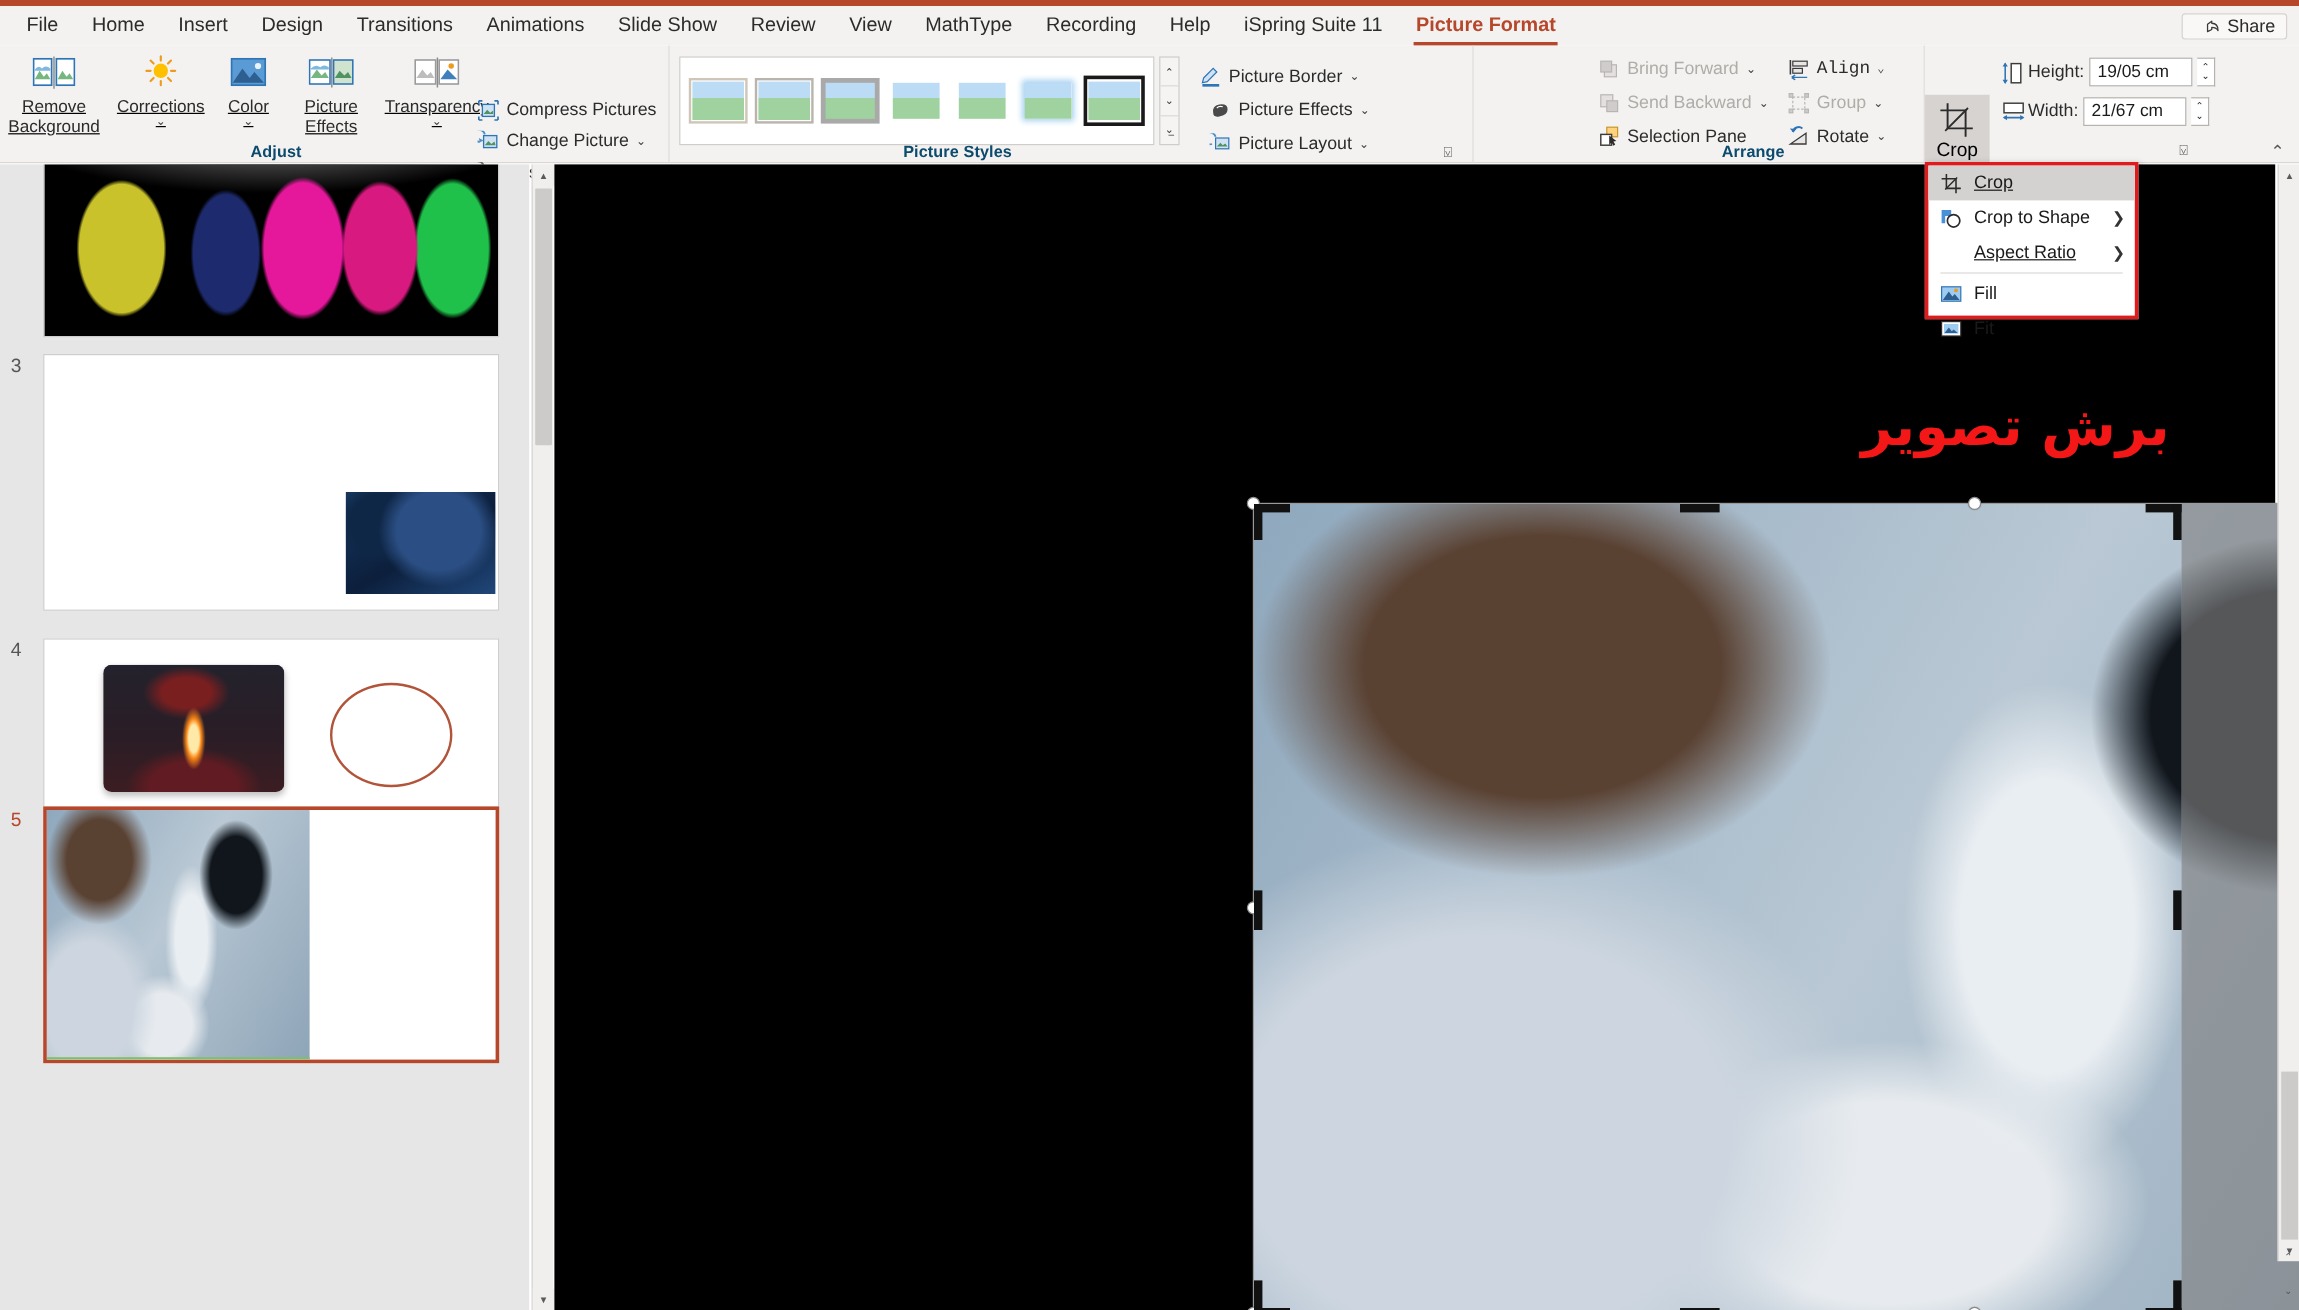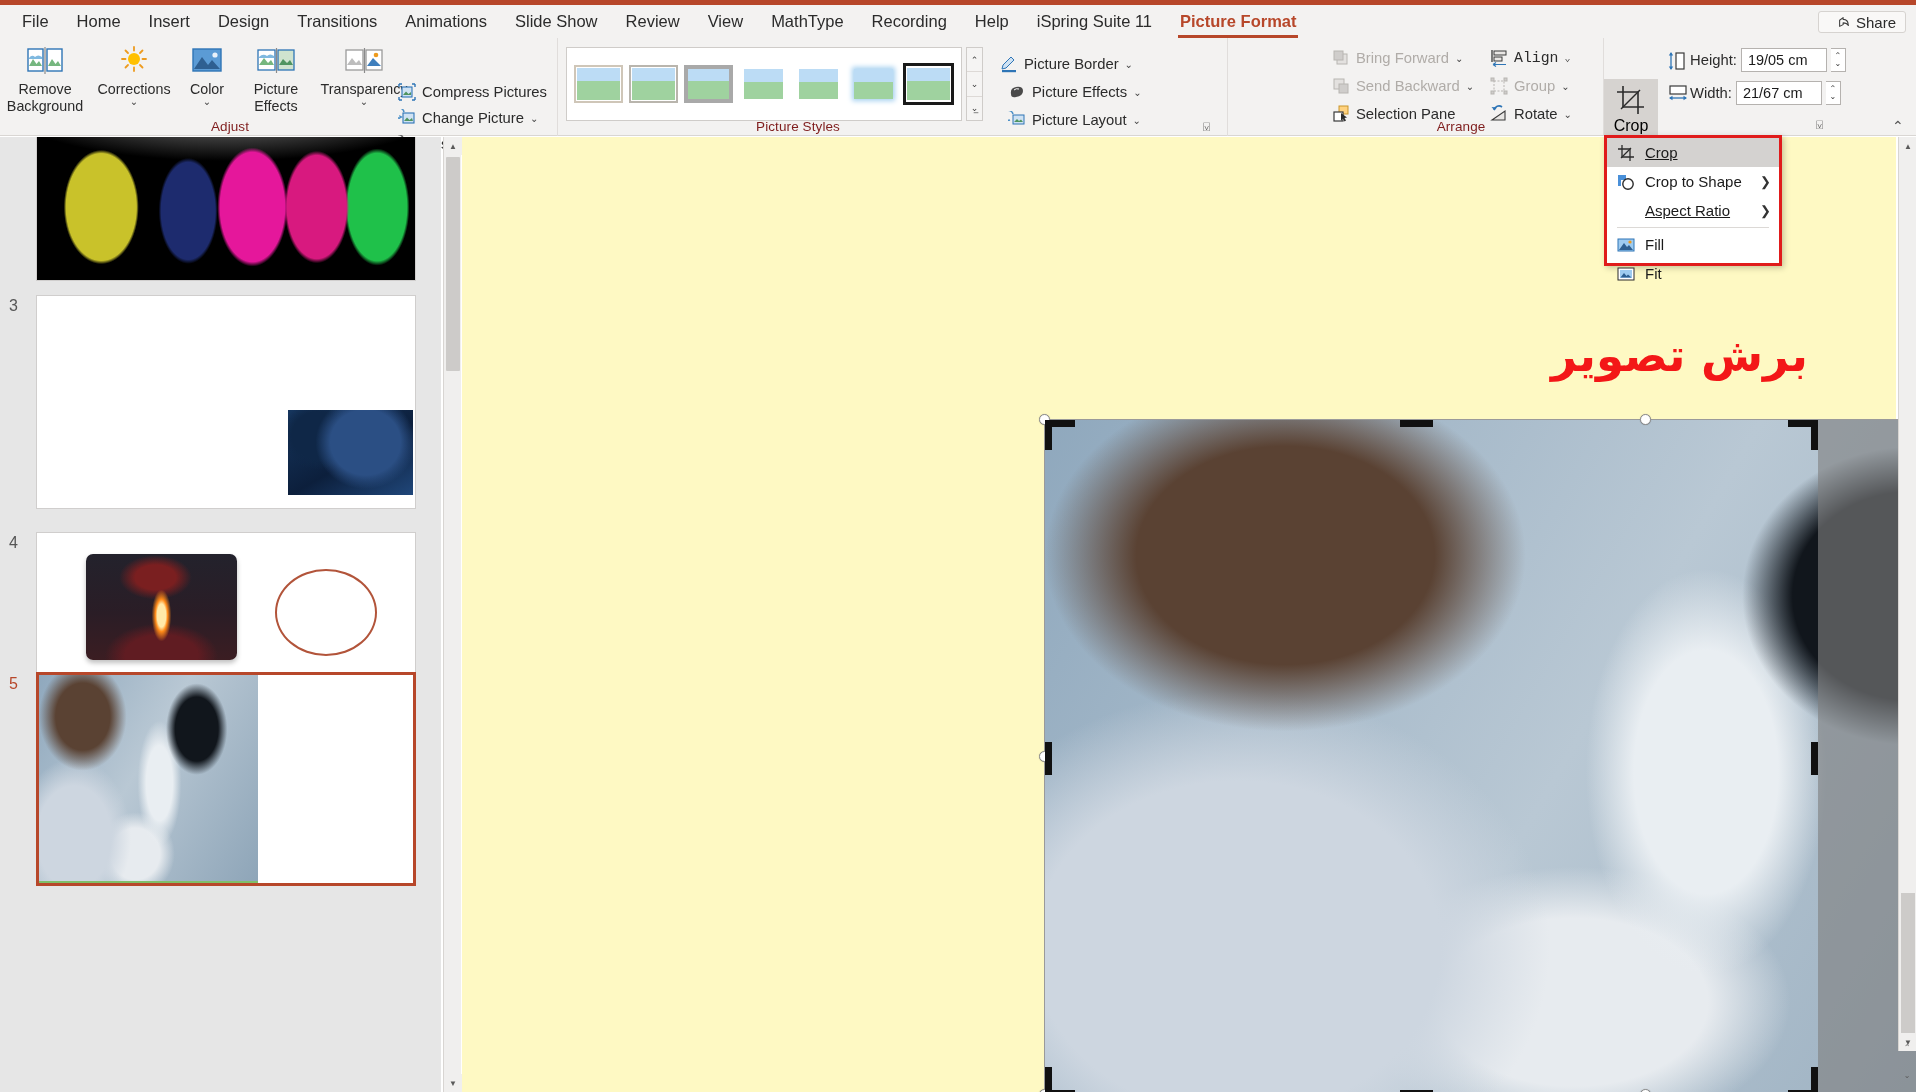--- a/index.html
+++ b/index.html
@@ -47,26 +47,26 @@
     position: absolute; top: 38px; left: 0; width: 1916px; height: 98px;
     background: #f3f2f1;
     border-bottom: 1px solid #d9d6d3;
   }
   .rgroup {
     position: absolute; top: 0; height: 98px;
     border-right: 1px solid #e0dddb;
   }
   .rgroup-label {
     position: absolute; bottom: 2px; left: 0; width: 100%;
-    text-align: center; font-size: 13.5px; color: #7f1d1d; letter-spacing: .1px;
+    text-align: center; font-size: 13.5px; color: #0c4a6e; letter-spacing: .1px; font-weight: bold;
   }
   .bigbtn {
     position: absolute; top: 4px;
     display: flex; flex-direction: column; align-items: center;
-    width: 84px; cursor: default;
+    width: 84px; cursor: default; text-decoration: underline;
   }
   .bigbtn .glyph { height: 38px; display: flex; align-items: center; justify-content: center; }
   .bigbtn .lbl {
     font-size: 14.3px; color: #2b2b2b; text-align: center; line-height: 15px;
     margin-top: 2px;
   }
   .caret { font-size: 10px; color: #444; line-height: 9px; }
 
   .smallrow {
     position: absolute; display: flex; align-items: center; gap: 6px;
@@ -237,21 +237,21 @@
     font-size: 8px; color: #5a5a5a;
   }
   .ps-thumb {
     position: absolute; left: 2px; width: 14px;
     background: #cdcbc9; border-radius: 1px;
   }
 
   
   .canvas {
     position: absolute; left: 462px; top: 137px;
-    width: 1434px; height: 955px; background: #fef9c3;
+    width: 1434px; height: 955px; background: #000000;
   }
   .slide-title {
     position: absolute; right: 88px; top: 192px;
     font-family: "DejaVu Sans", sans-serif;
     font-size: 45px; font-weight: bold; color: #f31717;
     direction: rtl; letter-spacing: -1px; z-index: 5;
   }
 
   
   .picwrap { position: absolute; left: 583px; top: 283px; width: 1202px; height: 677px; }

